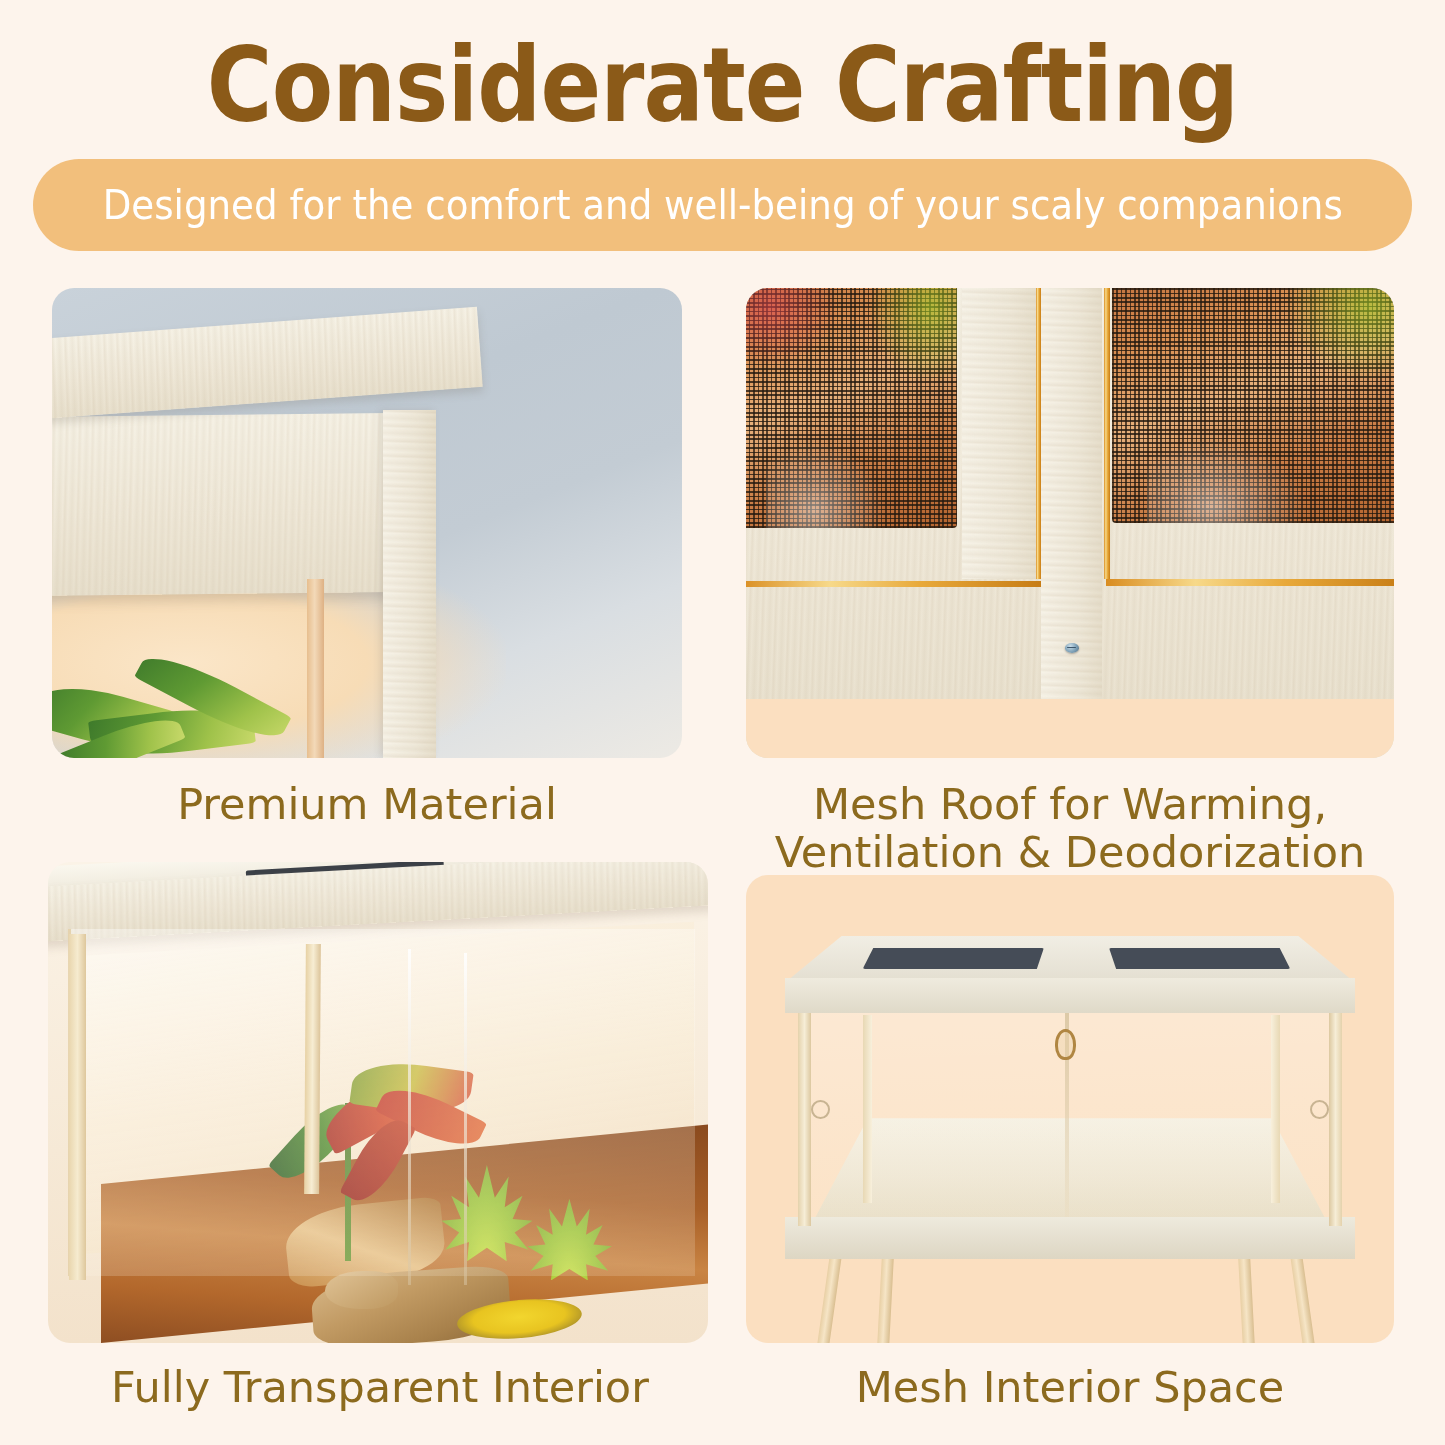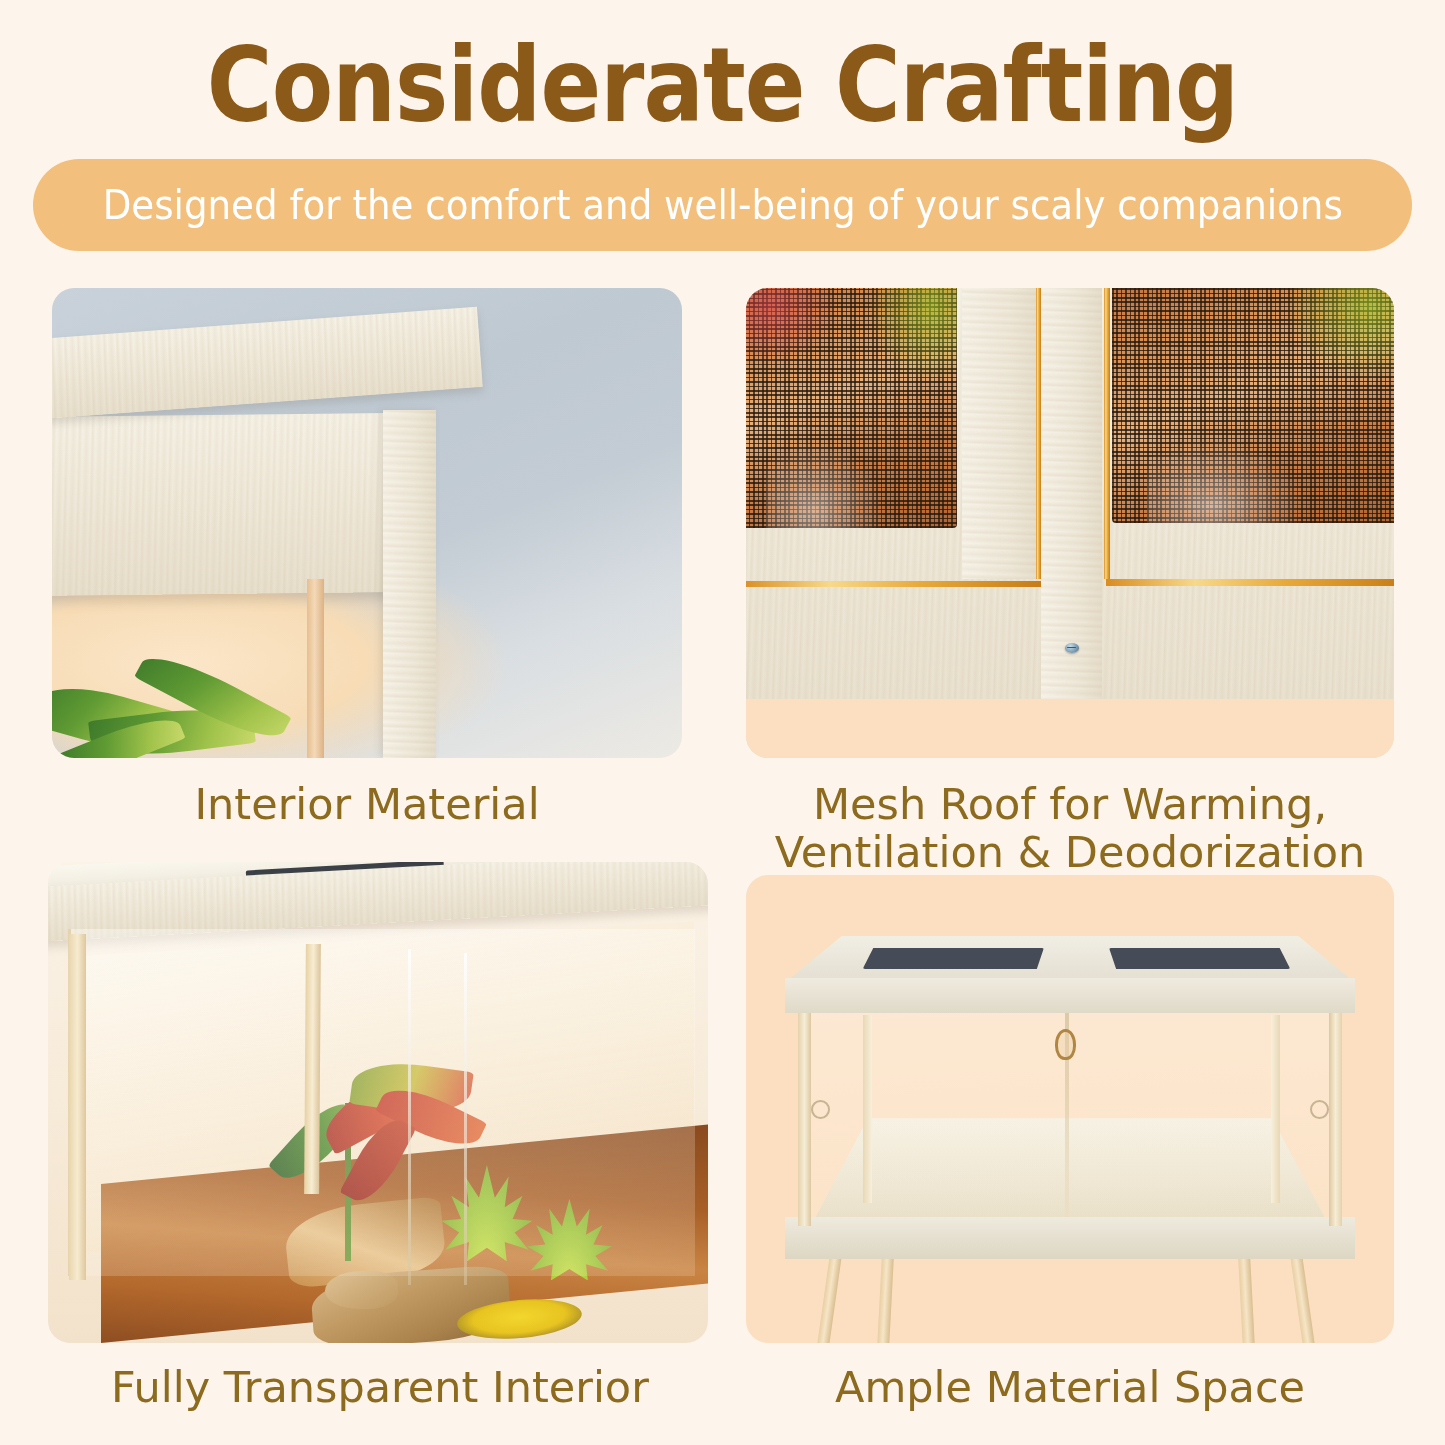--- a/index.html
+++ b/index.html
@@ -333,21 +333,21 @@
   <div class="ph p1-glow"></div>
   <div class="ph p1-face wood"></div>
   <div class="ph p1-toprail wood"></div>
   <div class="ph p1-innerpost"></div>
   <div class="ph p1-post wood-v"></div>
   <div class="ph p1-leaf p1-leafA"></div>
   <div class="ph p1-leaf p1-leafB"></div>
   <div class="ph p1-leaf p1-leafC"></div>
   <div class="ph p1-leaf p1-leafD"></div>
 </div>
-<div class="caption" id="cap-tl">Interior Material</div>
+<div class="caption" id="cap-tl">Premium Material</div>
 
 <div class="panel" id="panel-tr">
   <div class="ph p2-wood-bg wood"></div>
   <div class="ph p2-centerbeam wood-v"></div>
 
   <div class="ph p2-screen p2-screenL">
     <div class="p2-screen-tint-a"></div>
     <div class="p2-screen-tint-b"></div>
     <div class="p2-screen-tint-c"></div>
   </div>
@@ -418,13 +418,13 @@
   <div class="p4-hole p4-holeR"></div>
 
   <div class="ph p4-postL"></div>
   <div class="ph p4-postR"></div>
 
   <div class="ph p4-top"></div>
   <div class="p4-topvent p4-tv1"></div>
   <div class="p4-topvent p4-tv2"></div>
   <div class="ph p4-topfront"></div>
 </div>
-<div class="caption" id="cap-br">Ample Material Space</div>
+<div class="caption" id="cap-br">Mesh Interior Space</div>
 
 </body></html>

